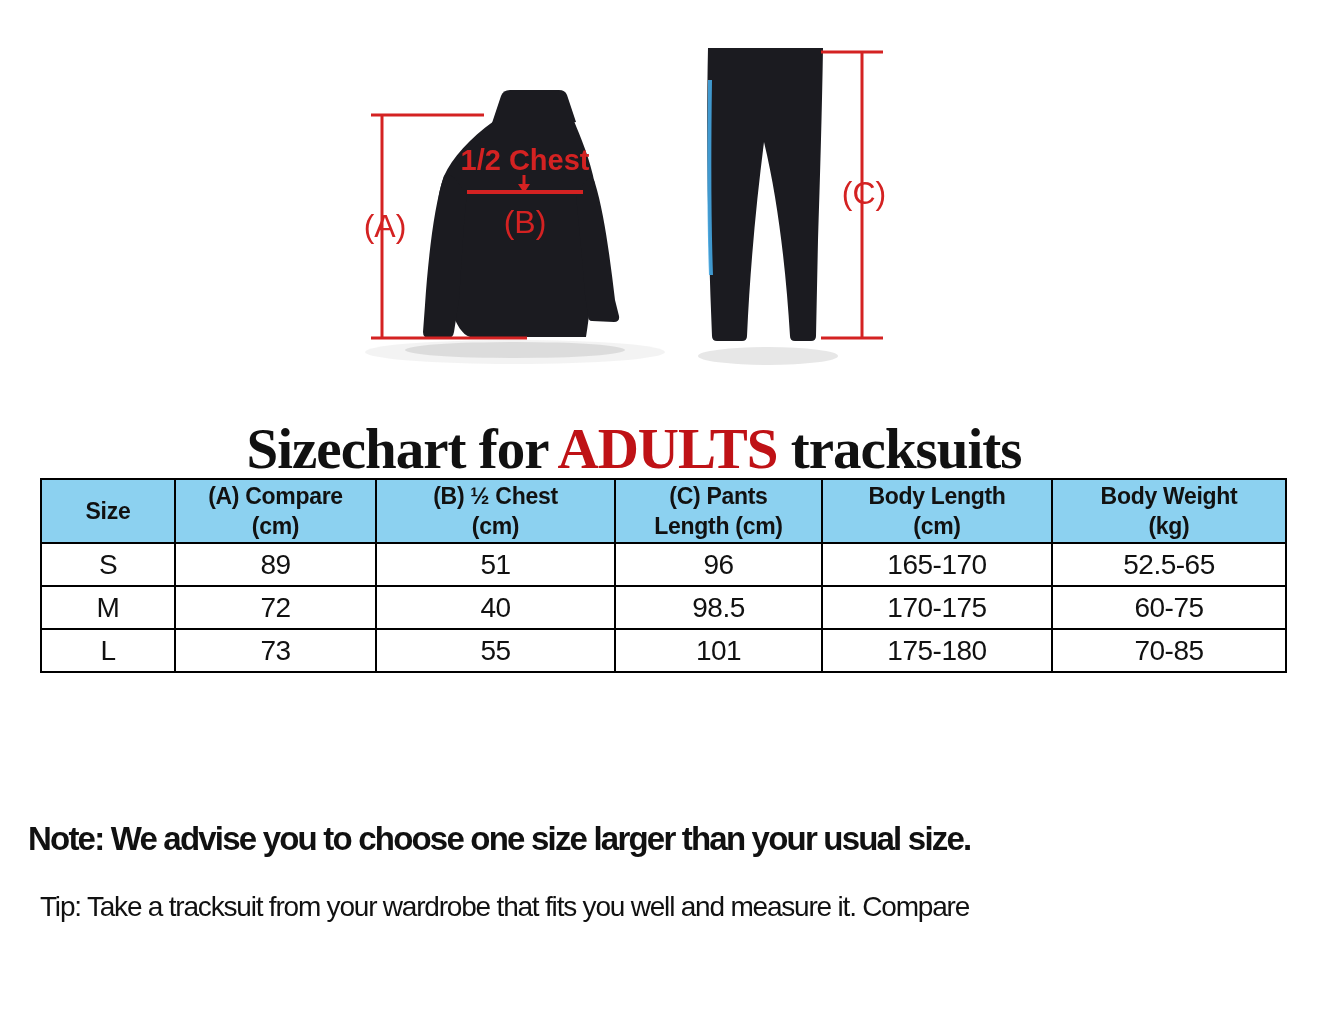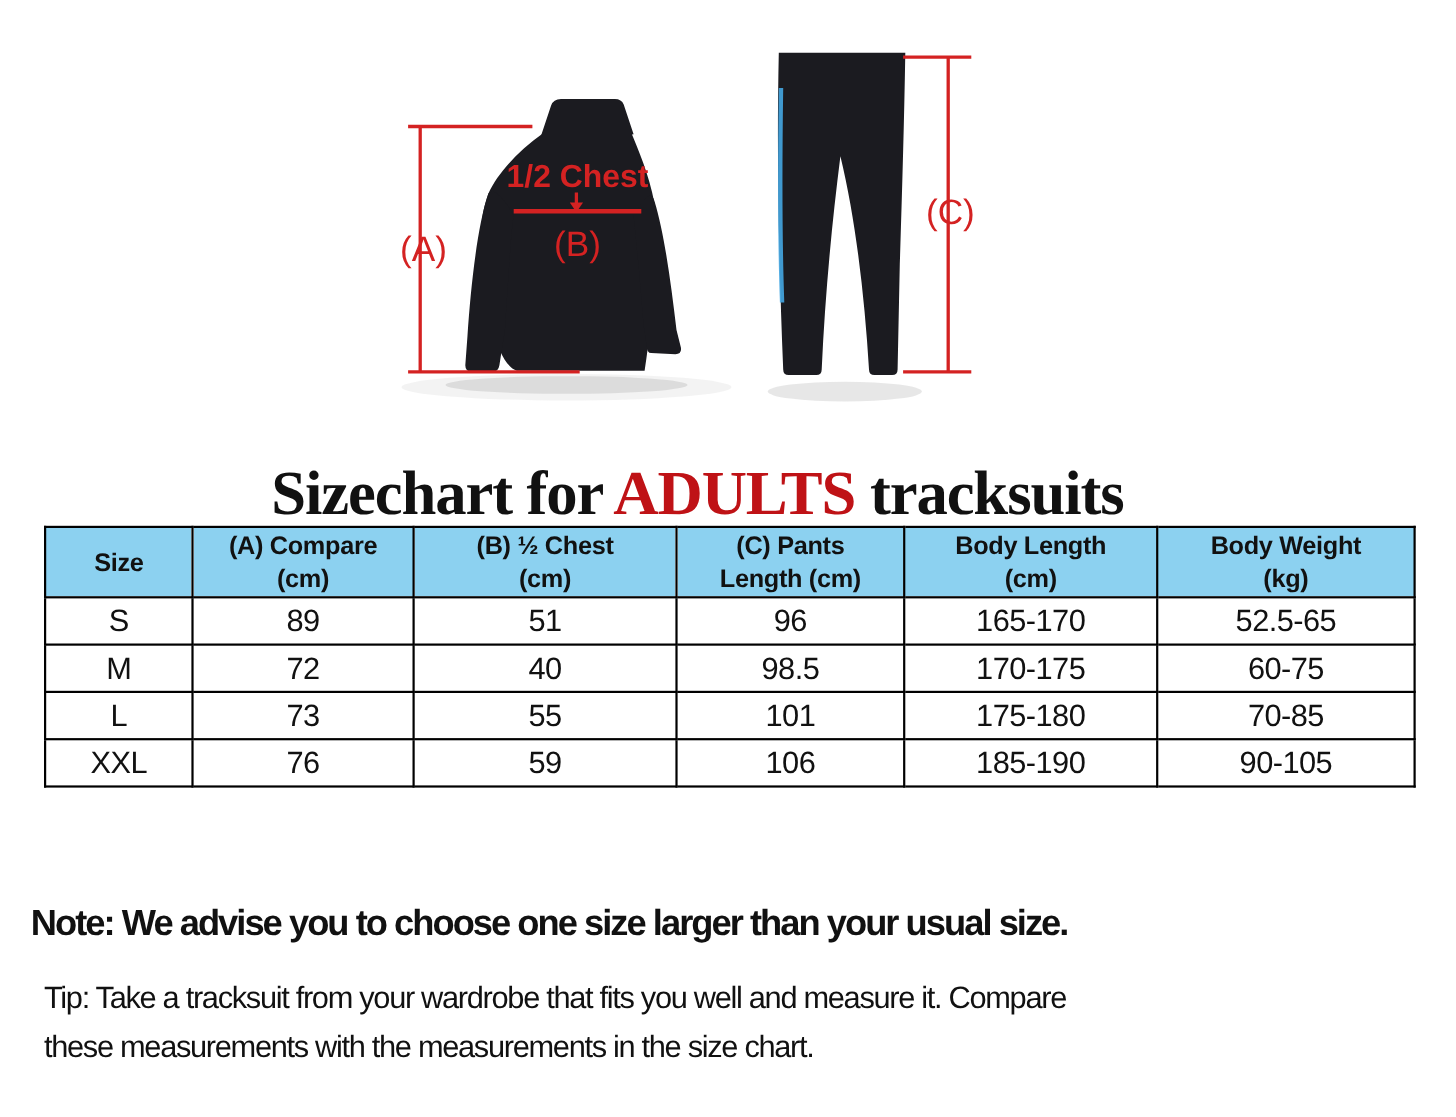--- a/index.html
+++ b/index.html
@@ -164,29 +164,20 @@
       <td>60-75</td>
     </tr>
     <tr>
       <td>L</td>
       <td>73</td>
       <td>55</td>
       <td>101</td>
       <td>175-180</td>
       <td>70-85</td>
     </tr>
-    <tr>
-      <td>XXL</td>
-      <td>76</td>
-      <td>59</td>
-      <td>106</td>
-      <td>185-190</td>
-      <td>90-105</td>
-    </tr>
   </tbody>
 </table>
 
 <div class="note">Note: We advise you to choose one size larger than your usual size.</div>
 
 <div class="tip">
   <div>Tip: Take a tracksuit from your wardrobe that fits you well and measure it. Compare</div>
-  <div>these measurements with the measurements in the size chart.</div>
 </div>
 
 </body></html>

